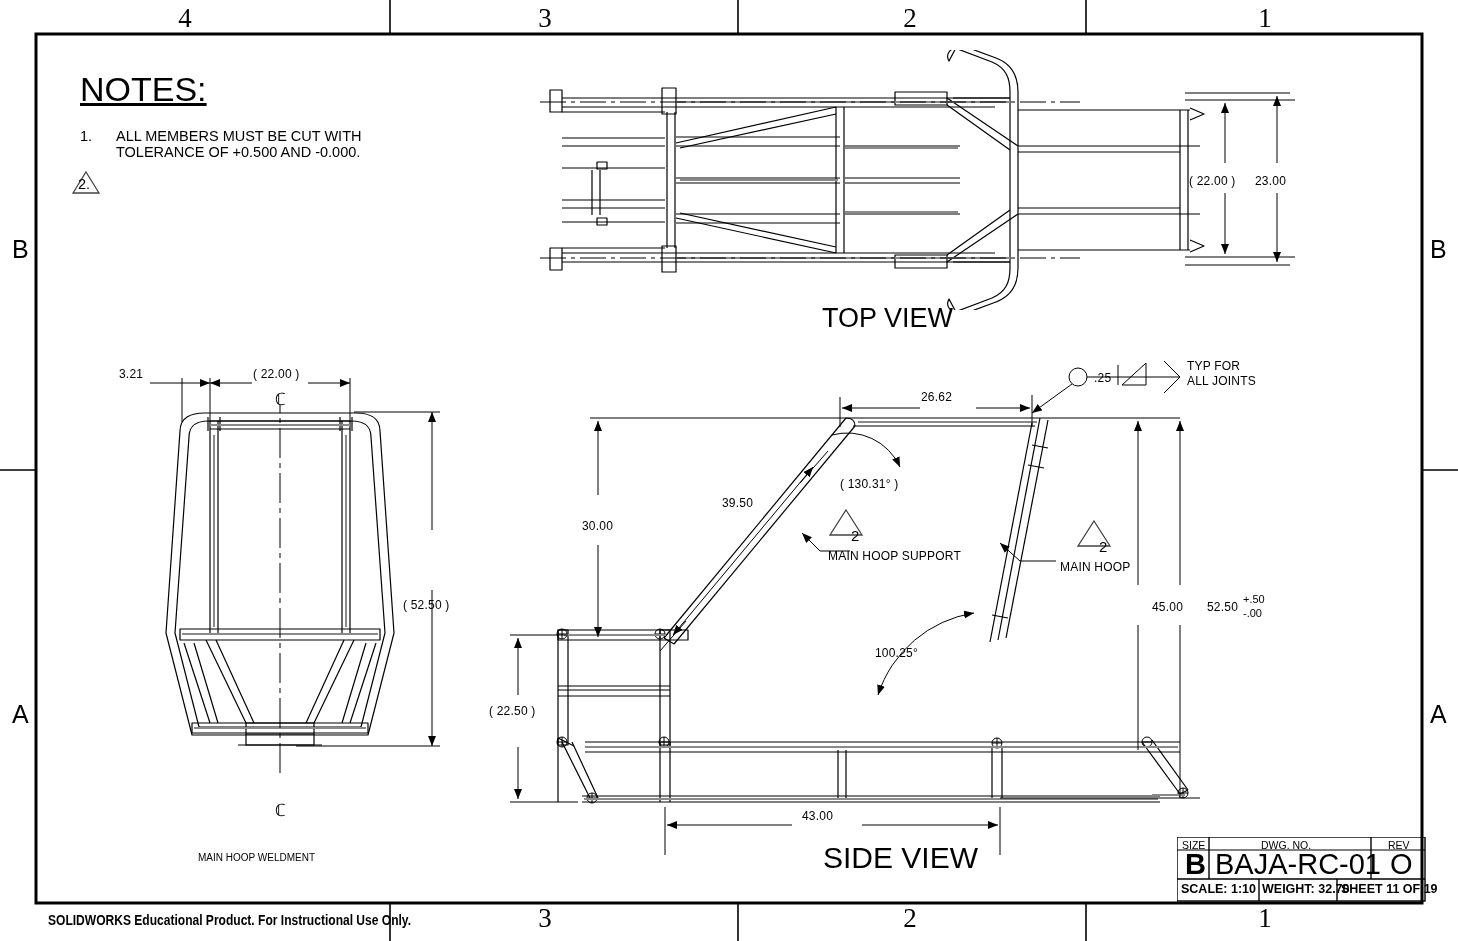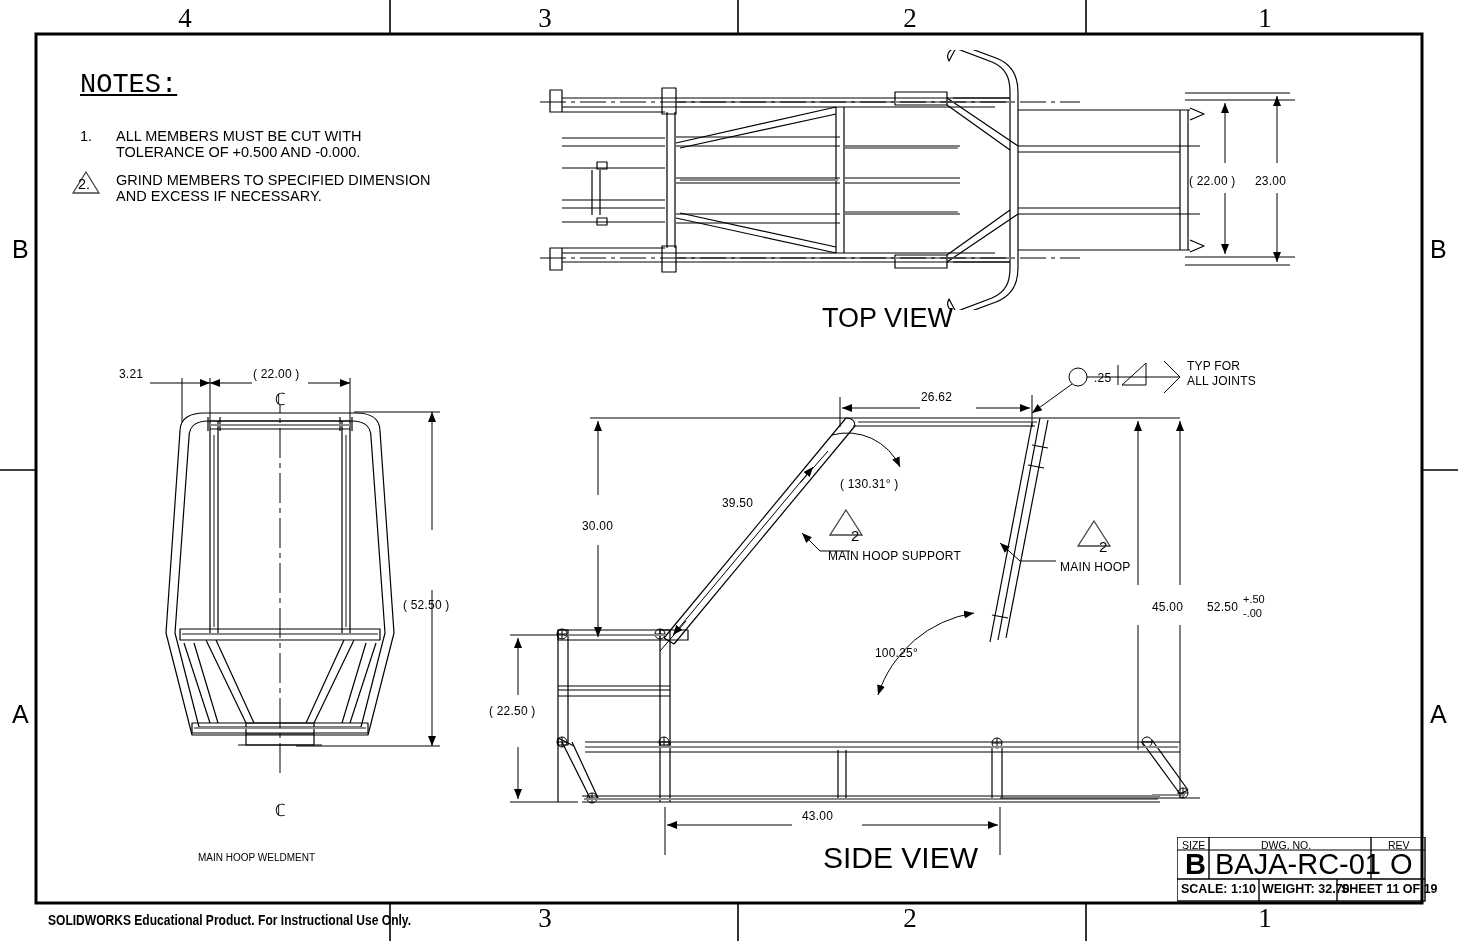--- a/index.html
+++ b/index.html
@@ -9,22 +9,22 @@
   svg{position:absolute;left:0;top:0;}
   .zone{position:absolute;font-family:"Liberation Serif",serif;font-size:27px;
         color:#000;text-align:center;}
   .ltr{position:absolute;font-family:"Liberation Sans",sans-serif;font-size:25px;}
   .dimtxt{position:absolute;font-family:"Liberation Sans",sans-serif;font-size:12px;
           white-space:nowrap;letter-spacing:.2px;}
   .viewtitle{position:absolute;font-family:"Liberation Sans",sans-serif;font-size:27px;
              white-space:nowrap;}
   .viewsub{position:absolute;font-family:"Liberation Sans",sans-serif;font-size:10px;
            white-space:nowrap;}
-  .noteshdr{position:absolute;font-size:27px;text-decoration:underline;
-            font-family:Liberation Mono, monospace;text-align:center;}
+  .noteshdr{position:absolute;font-size:34px;text-decoration:underline;
+            font-family:Liberation Sans, sans-serif;text-align:center;}
   .notetxt{position:absolute;font-size:14.5px;line-height:1.12;white-space:pre;
            font-family:"Liberation Sans",sans-serif;}
   .notenum{position:absolute;font-size:14.5px;font-family:"Liberation Sans",sans-serif;}
   .tb{position:absolute;font-family:"Liberation Sans",sans-serif;white-space:nowrap;}
   .tb-lbl{font-size:10.5px;}
   .tb-big{font-size:29px;}
   .tb-sm{font-size:12.5px;font-weight:bold;}
   .swtxt{position:absolute;font-size:14px;font-weight:bold;white-space:nowrap;
          font-family:"Liberation Sans",sans-serif;
          transform:scaleX(.86);transform-origin:left center;}
@@ -72,22 +72,20 @@
   <div class="noteshdr" style="left:80px;top:70px;">NOTES:</div>
 
   <div class="notenum" style="left:80px;top:128px;">1.</div>
   <div class="notetxt" style="left:116px;top:128px;">ALL MEMBERS MUST BE CUT WITH
 TOLERANCE OF +0.500 AND -0.000.</div>
 
   <svg width="30" height="26" style="left:72px;top:170px;">
     <polygon points="14,2 27,23 1,23" fill="none" stroke="#444" stroke-width="1.3"></polygon>
   </svg>
   <div class="notenum" style="left:78px;top:176px;">2.</div>
-  <div class="notetxt" style="left:116px;top:172px;">GRIND MEMBERS TO SPECIFIED DIMENSION
-AND EXCESS IF NECESSARY.</div>
 
   <svg width="760" height="260" style="left:540px;top:50px;">
     <g fill="none" stroke="#000" stroke-width="1.2" stroke-linejoin="round">
 
       <line x1="22" y1="48" x2="470" y2="48"></line>
       <line x1="22" y1="57" x2="455" y2="57"></line>
       <line x1="22" y1="212" x2="470" y2="212"></line>
       <line x1="22" y1="203" x2="455" y2="203"></line>
 
       <rect x="10" y="40" width="12" height="22"></rect>

